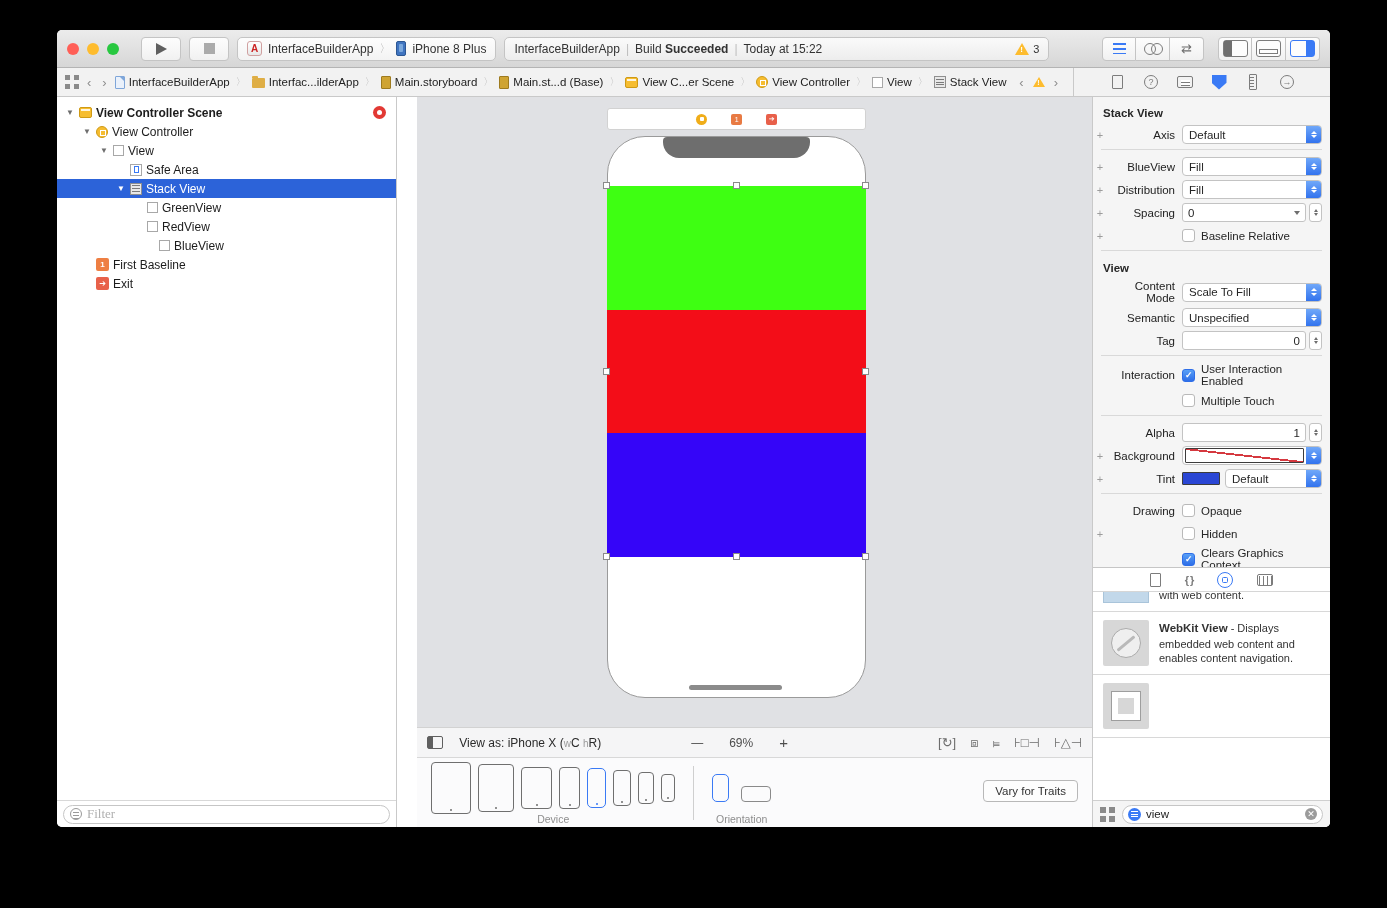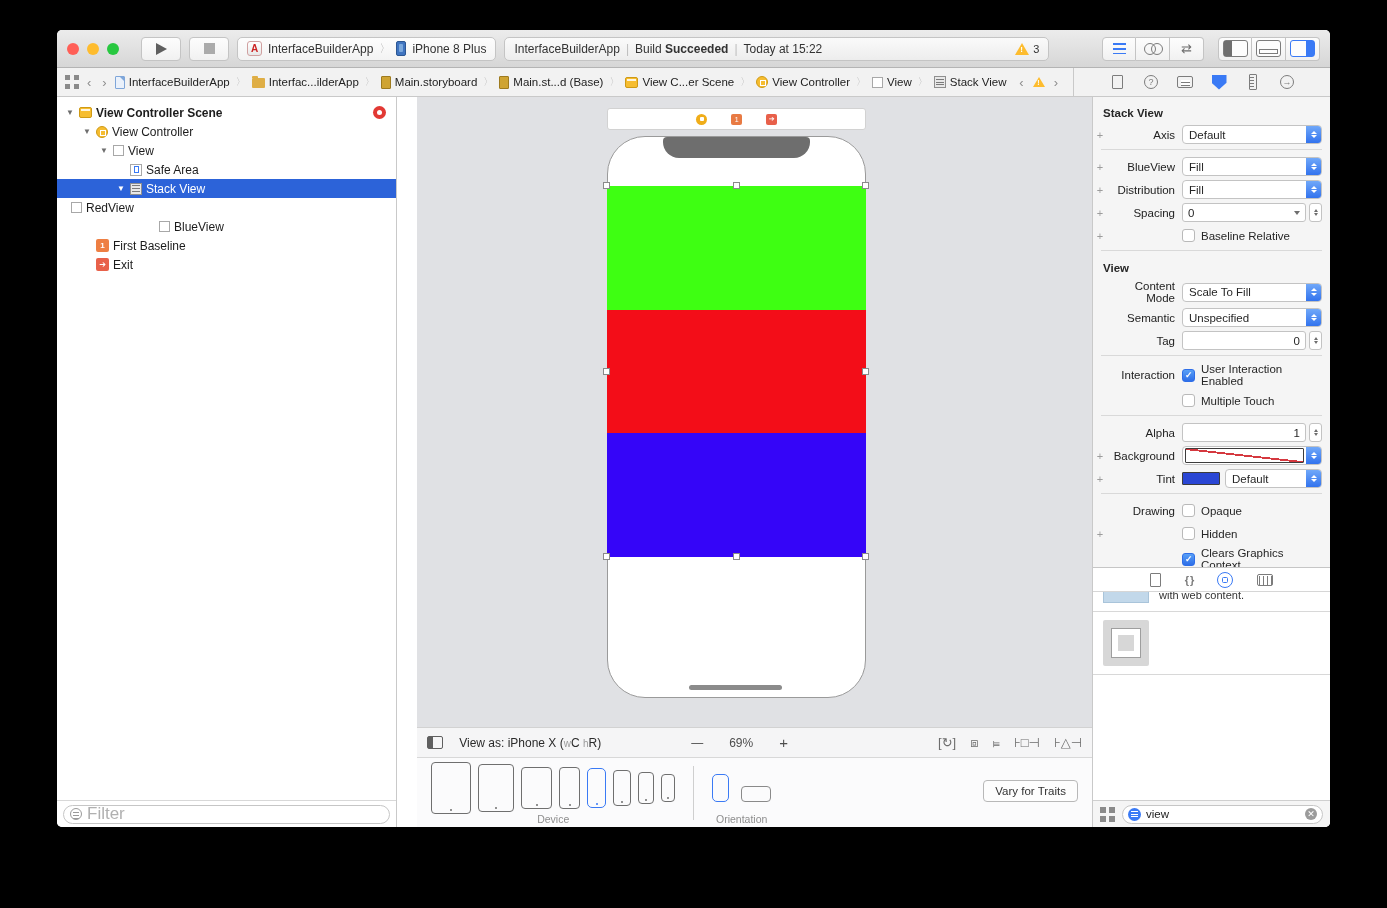--- a/index.html
+++ b/index.html
@@ -86,21 +86,21 @@
   .oi{flex:0 0 auto;}
   .ic-safe{width:12px;height:12px;background:#fff;border:1px solid #a8a8a8;display:flex;align-items:center;justify-content:center;}
   .ic-safe i{width:5px;height:7px;border:1px solid #3a7af5;display:block;}
   .ic-fr{width:13px;height:13px;background:#ee7f43;border-radius:2px;color:#fff;font-size:8px;font-weight:bold;display:flex;align-items:center;justify-content:center;}
   .ic-exit{width:13px;height:13px;background:#e8614a;border-radius:2px;color:#fff;font-size:8px;display:flex;align-items:center;justify-content:center;}
   .errdot{margin-left:auto;margin-right:10px;width:13px;height:13px;border-radius:50%;background:#e23934;display:flex;align-items:center;justify-content:center;}
   .errdot i{width:5px;height:5px;border-radius:50%;background:#fff;display:block;}
   .sfilter{height:27px;border-top:1px solid #d8d8d8;display:flex;align-items:center;padding:0 6px;}
   .finput{flex:1;height:19px;border:1px solid #c6c6c6;border-radius:10px;display:flex;align-items:center;padding:0 6px;gap:5px;background:#fff;}
   .fcirc{width:12px;height:12px;border:1px solid #9a9a9a;border-radius:50%;background:repeating-linear-gradient(#9a9a9a 0 1px,transparent 1px 3px) 2px 3px/6px 7px no-repeat;}
-  .finput input{border:none;outline:none;flex:1;font-size:17px;color:#333;font-family:Liberation Sans, sans-serif;background:transparent;}
+  .finput input{border:none;outline:none;flex:1;font-size:13px;color:#333;font-family:Liberation Serif, serif;background:transparent;}
   .finput input::placeholder{color:#b0b0b0;}
 
   
   .canvas{width:754px;background:#e0e1e4;position:relative;margin-left:20px;}
   .scenebar{position:absolute;left:190px;top:11px;width:259px;height:22px;background:#fff;border:1px solid #d2d2d2;border-radius:3px;display:flex;align-items:center;justify-content:center;gap:24px;}
   .mini-vc{width:11px;height:11px;border-radius:50%;background:#f0ad19;position:relative;}
   .mini-vc::before{content:"";position:absolute;left:3.5px;top:3.5px;width:4px;height:4px;background:#fff;border-radius:1px;}
   .mini-fr{width:11px;height:11px;border-radius:2px;background:#e8604a;color:#fff;font-size:7px;display:flex;align-items:center;justify-content:center;}
   .mini-exit{width:11px;height:11px;border-radius:2px;background:#e8604a;color:#fff;font-size:7px;display:flex;align-items:center;justify-content:center;}
   .phone{position:absolute;left:190px;top:39px;width:259px;height:562px;background:#fff;border:1px solid #9a9a9a;border-radius:38px;}
@@ -366,21 +366,26 @@
         </div>
         <div class="trow sel" style="padding-left:59px;">
           <span class="dis">▼</span>
           <span class="oi ic-stack">
               <i></i>
               <i></i>
               <i></i>
             </span>
           <span class="lbl">Stack View</span>
         </div>
-        <div class="trow" style="">
+        <div class="trow" style="padding-left:76px;">
+          <span class="dis"></span>
+          <span class="oi ic-view"></span>
+          <span class="lbl">GreenView</span>
+        </div>
+        <div class="trow" style="padding-left:76px;">
           <span class="dis"></span>
           <span class="oi ic-view"></span>
           <span class="lbl">RedView</span>
         </div>
         <div class="trow" style="padding-left:88px;">
           <span class="dis"></span>
           <span class="oi ic-view"></span>
           <span class="lbl">BlueView</span>
         </div>
         <div class="trow" style="padding-left:25px;">
@@ -680,20 +685,26 @@
         <span class="lt-media"></span>
       </div>
 
       <div class="library">
         <div class="libitem partial">
           <span class="webswatch"></span>
           <span class="libtext">with web content.</span>
         </div>
         <div class="libitem">
           <span class="libicon">
+              <span class="compass"></span>
+            </span>
+          <span class="libtext"><b>WebKit View</b><span> - Displays embedded web content and enables content navigation.</span></span>
+        </div>
+        <div class="libitem">
+          <span class="libicon">
               <span class="sq-cont">
                 <i></i>
               </span>
             </span>
         </div>
       </div>
 
       <div class="libsearch">
         <span class="sgrid"></span>
         <span class="sinput">

